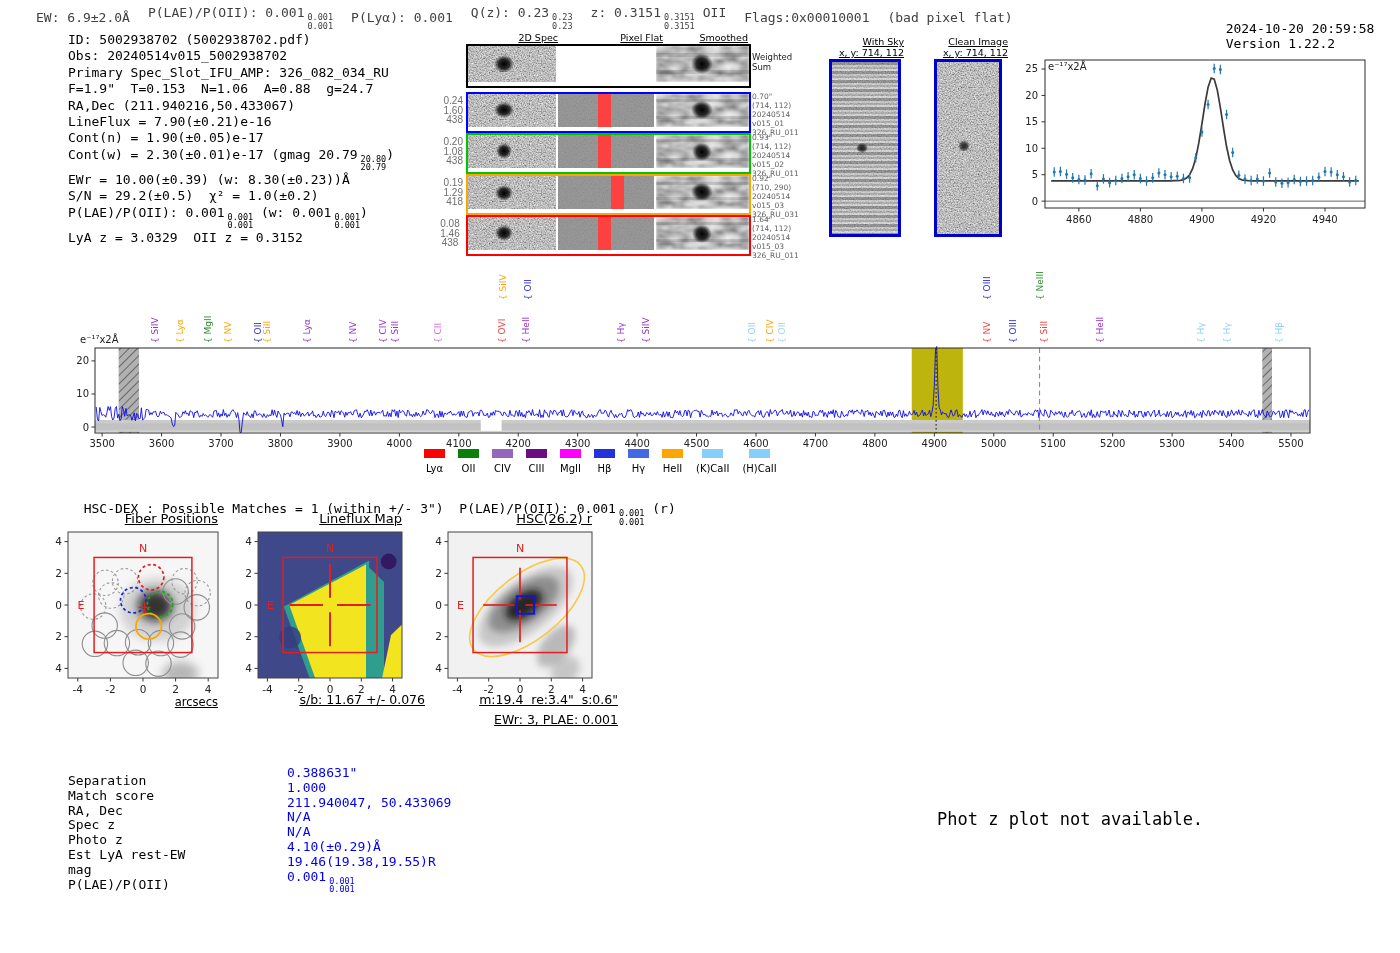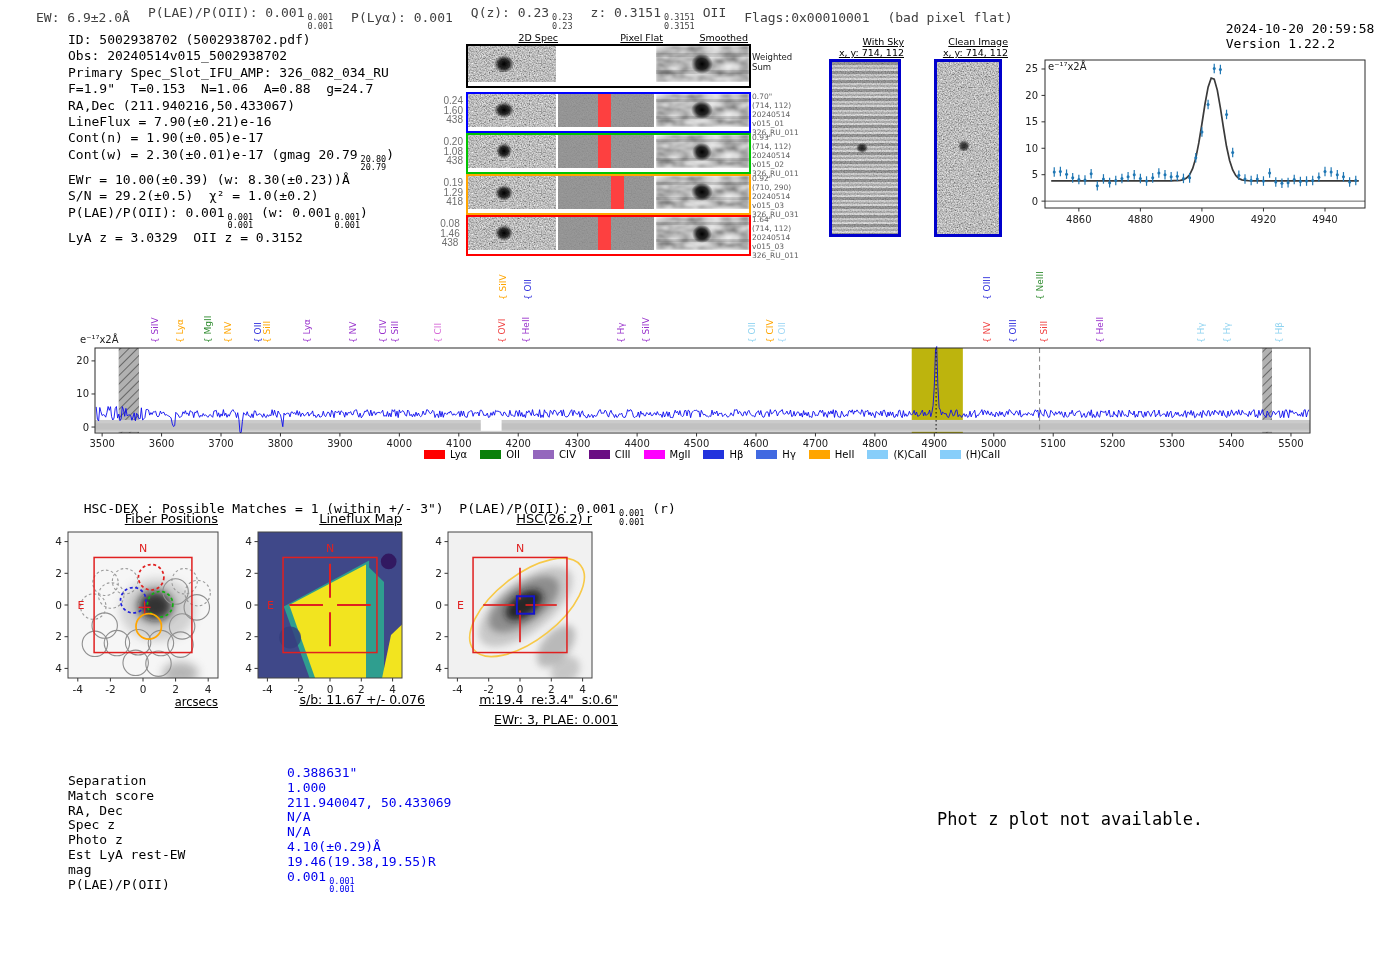--- a/index.html
+++ b/index.html
@@ -16,21 +16,21 @@
   .strip{position:absolute;left:466px;width:281px;border:2px solid #000;background:#fff;
          display:flex;gap:2px;}
   .sleft{position:absolute;width:26px;text-align:right;font-family:Liberation Sans, sans-serif;
          font-size:10px;line-height:9.5px;color:#6e6e6e;}
   .srt{position:absolute;left:752px;font-family:"DejaVu Sans",sans-serif;font-size:7.5px;
        line-height:8.9px;color:#5f5f5f;white-space:pre;}
   .cutbox{position:absolute;border:3px solid #0000cc;overflow:hidden;background:#bbb;}
   .sky{width:100%;height:100%;background:repeating-linear-gradient(180deg,
        #6e6e6e 0 3px,#cfcfcf 3px 5px,#9c9c9c 5px 7px,#e2e2e2 7px 9px);position:relative;}
   .legend{position:absolute;left:424px;top:449px;display:flex;gap:13px;align-items:center;}
-  .legit{display:flex;gap:5px;align-items:center;font-family:"DejaVu Sans",sans-serif;font-size:10px;}
+  .legit{display:flex;gap:5px;align-items:center;font-family:"DejaVu Sans",sans-serif;font-size:10px;flex-direction:column;}
   .sw{width:21px;height:9px;display:inline-block;}
   .tblcol{position:absolute;font-size:13px;line-height:14.8px;white-space:pre;}
   .tblcol div{height:14.8px;}
   .blue{color:#0000ee;}
 </style>
 </head>
 <body>
 
 <svg width="0" height="0" style="position:absolute">
   <defs>

